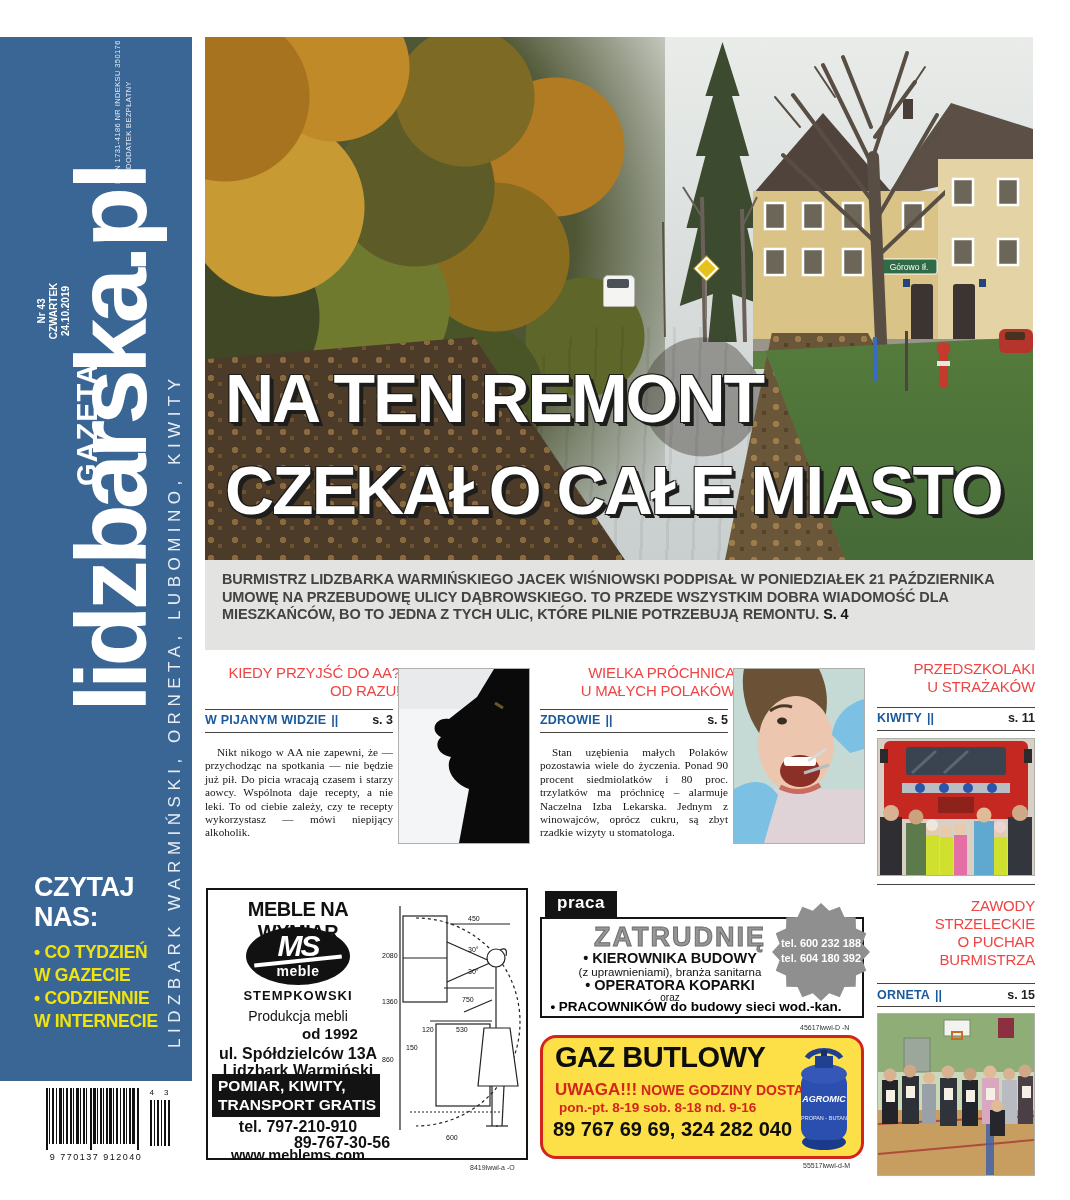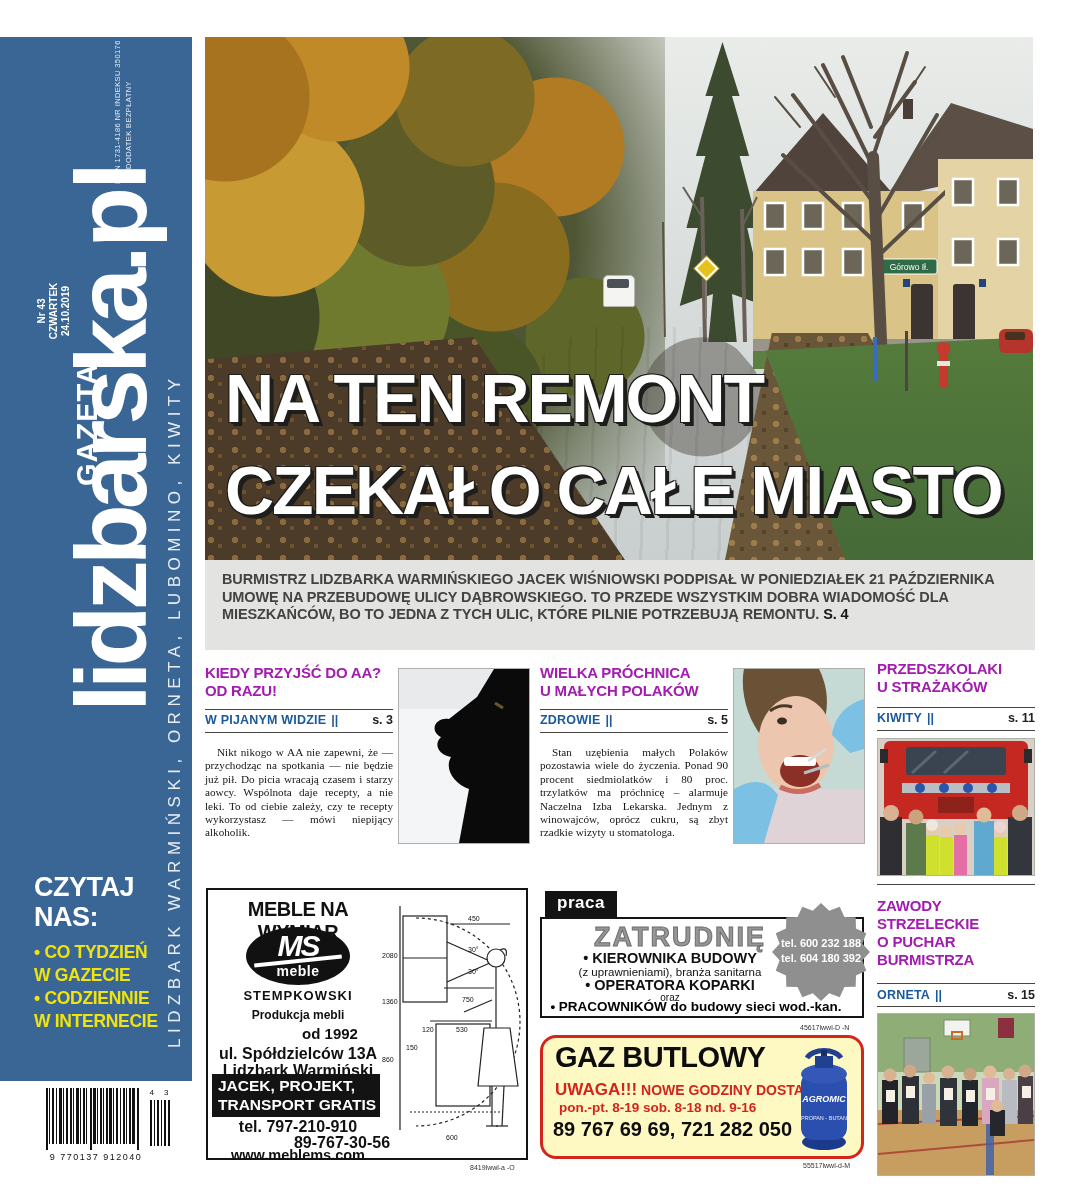--- a/index.html
+++ b/index.html
@@ -71,21 +71,21 @@
   #headline{left:20px;top:315px;width:800px;z-index:6;}
   .hl{font-weight:900;font-size:68px;line-height:92px;color:#fff;letter-spacing:-2px;white-space:nowrap;
       text-shadow:4px 4px 0 #1d1d1b,-1px -1px 0 #1d1d1b,1px -1px 0 #1d1d1b,-1px 1px 0 #1d1d1b,2px 2px 0 #1d1d1b;}
 
   
   #lede{left:205px;top:560px;width:830px;height:90px;background:#e3e3e2;box-sizing:border-box;padding:11px 17px;}
   #lede .t{font-weight:700;font-size:14.5px;line-height:17.5px;color:#434341;letter-spacing:-.1px;}
   #lede b{color:#141413;font-weight:900;}
 
   
-  .col-title{font-weight:700;font-size:15px;line-height:18px;color:#a21caf;letter-spacing:-.2px;}
+  .col-title{font-weight:400;font-size:15px;line-height:18px;color:#ef4444;letter-spacing:-.2px;text-align:right;}
   .hr2{border-top:1.7px solid #454441;height:0;}
   .k-row{display:flex;justify-content:space-between;align-items:baseline;font-weight:700;font-size:12.5px;}
   .k-label{color:#1a5a9c;letter-spacing:.2px;}
   .k-sep{color:#1a5a9c;margin-left:5px;}
   .k-page{color:#22211f;}
   .body-text{font-family:"Liberation Serif",serif;font-size:11.2px;line-height:13.4px;color:#141414;
              text-align:justify;text-indent:12px;margin:0;}
   .imgframe{border:1px solid #b0b0ac;box-sizing:border-box;overflow:hidden;background:#eee;}
 
   
@@ -107,21 +107,21 @@
   #ad-praca .ptab{position:absolute;left:5px;top:2px;background:#131313;color:#fff;font-weight:700;font-size:17px;padding:2px 12px 4px;letter-spacing:.5px;}
   .zatr{position:absolute;left:20px;top:33px;width:240px;text-align:center;font-weight:900;font-size:27px;letter-spacing:2px;color:#969696;-webkit-text-stroke:1px #6d6d6d;}
   .pitems{position:absolute;left:0;top:62px;width:260px;text-align:center;color:#111;}
   .pi1{font-weight:800;font-size:14.5px;line-height:15px;}
   .pi-sub{font-size:11.5px;line-height:12px;}
   .pi-oraz{font-size:10px;line-height:10px;}
   .pi3{font-weight:800;font-size:13.5px;line-height:15px;}
   .starburst{position:absolute;left:232px;top:14px;width:98px;height:98px;}
   .starburst .txt{position:absolute;left:8px;top:33px;width:82px;text-align:center;color:#fff;font-weight:800;font-size:11px;line-height:15px;white-space:nowrap;}
 
-  #ad-gaz{left:540px;top:1035px;width:324px;height:124px;border:3px solid #d3251c;border-radius:16px;box-sizing:border-box;background:#fef9c3;}
+  #ad-gaz{left:540px;top:1035px;width:324px;height:124px;border:3px solid #d3251c;border-radius:16px;box-sizing:border-box;background:#fde047;}
   .gaz-h{position:absolute;left:12px;top:3px;width:230px;font-weight:900;font-size:29px;letter-spacing:-.5px;color:#0d0d0d;white-space:nowrap;}
   .gaz-alert{position:absolute;left:12px;top:42px;width:240px;color:#d3251c;font-weight:900;font-size:14px;white-space:nowrap;}
   .gaz-alert .big{font-size:17px;}
   .gaz-hours{position:absolute;left:16px;top:62px;width:240px;color:#d3251c;font-weight:800;font-size:13.5px;white-space:nowrap;}
   .gaz-tel{position:absolute;left:10px;top:80px;width:250px;color:#0d0d0d;font-weight:900;font-size:20px;white-space:nowrap;}
   #gazcyl{position:absolute;left:250px;top:4px;width:62px;height:112px;}
 
   
   #art4{left:877px;top:884px;width:158px;}
 </style>
@@ -391,26 +391,26 @@
 
 
   <div id="ad-meble" class="abs">
     <div class="meble-h">MEBLE NA WYMIAR</div>
     <div class="ms-logo">
       <div class="ms">MS</div>
       <div class="swoosh"></div>
       <div class="meble">meble</div>
     </div>
     <div class="meble-line" style="top:98px;font-weight:700;font-size:13px;letter-spacing:1px;">STEMPKOWSKI</div>
-    <div class="meble-line" style="top:118px;font-weight:700;font-size:12px;">Produkcja mebli</div>
+    <div class="meble-line" style="top:118px;font-weight:400;font-size:14px;">Produkcja mebli</div>
     <div class="meble-line" style="top:135px;font-weight:700;font-size:15px;padding-left:32px;">od 1992</div>
     <div class="meble-line" style="top:155px;font-weight:800;font-size:16px;">ul. Spółdzielców 13A</div>
     <div class="meble-line" style="top:172px;font-weight:800;font-size:16px;">Lidzbark Warmiński</div>
     <div class="meble-black">
-      <div>JACEK, PROJEKT,</div>
+      <div>POMIAR, KIWITY,</div>
       <div>TRANSPORT GRATIS</div>
     </div>
     <div class="meble-line" style="top:228px;font-weight:800;font-size:16px;">tel. 797-210-910</div>
     <div class="meble-line" style="top:244px;font-weight:800;font-size:16px;margin-left:44px;">89-767-30-56</div>
     <div class="meble-line" style="top:257px;font-weight:800;font-size:14.5px;">www.meblems.com</div>
 
     <svg id="mdiagram" viewBox="0 0 146 244">
       <g stroke="#222" fill="none" stroke-width="1.2">
         <line x1="20" y1="6" x2="20" y2="230"></line>
         <rect x="23" y="16" width="44" height="86" fill="#fff"></rect>
@@ -472,21 +472,21 @@
     </div>
   </div>
   <div class="abs adcode" style="left:800px;top:1024px;">45617lwwl-D -N</div>
 
   <div id="ad-gaz" class="abs">
     <div class="gaz-h">GAZ BUTLOWY</div>
     <div class="gaz-alert">
       <span class="big">UWAGA!!!</span><span> NOWE GODZINY DOSTAW</span>
     </div>
     <div class="gaz-hours">pon.-pt. 8-19  sob. 8-18   nd. 9-16</div>
-    <div class="gaz-tel">89 767 69 69, 721 282 050</div>
+    <div class="gaz-tel">89 767 69 69, 324 282 040</div>
     <svg id="gazcyl" viewBox="0 0 62 112">
       <ellipse cx="31" cy="100" rx="22" ry="8" fill="#1c3a8c"></ellipse>
       <rect x="8" y="30" width="46" height="68" rx="12" fill="#2a4fae"></rect>
       <ellipse cx="31" cy="32" rx="23" ry="10" fill="#3558b8"></ellipse>
       <rect x="22" y="14" width="18" height="12" fill="#21408f"></rect>
       <path d="M14 16 A 18 11 0 0 1 48 16" stroke="#21408f" stroke-width="5" fill="none"></path>
       <rect x="28" y="8" width="6" height="6" fill="#16306e"></rect>
       <text x="31" y="60" font-size="9" font-weight="bold" font-style="italic" fill="#fff" text-anchor="middle" font-family="Liberation Sans">AGROMIC</text>
       <text x="31" y="78" font-size="5.5" fill="#e8ecf6" text-anchor="middle" font-family="Liberation Sans">PROPAN - BUTAN</text>
     </svg>

